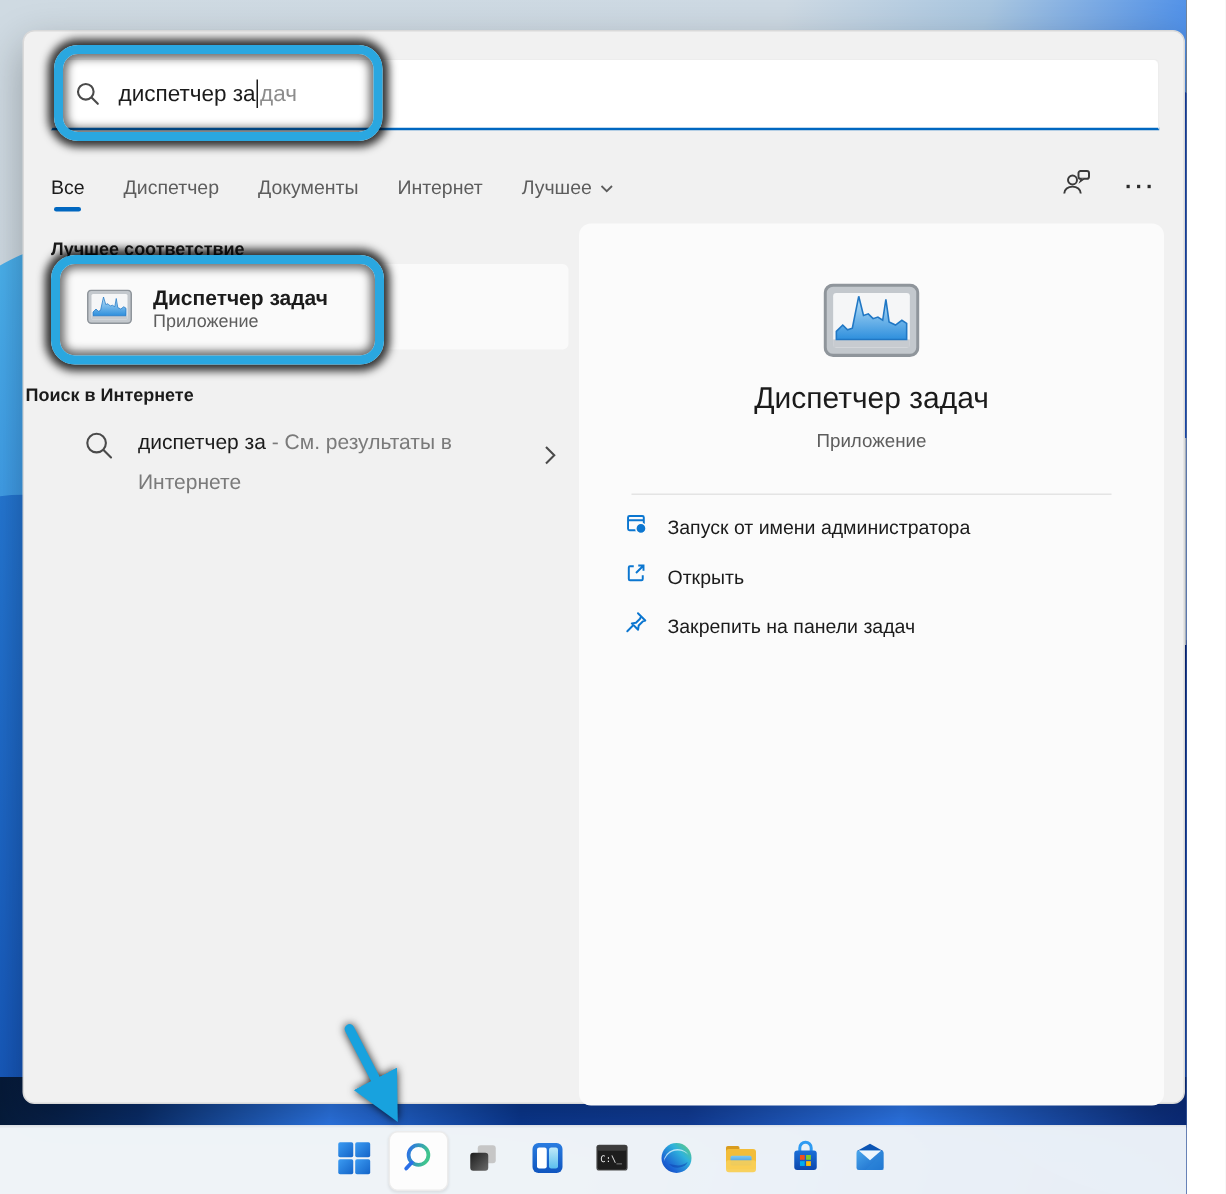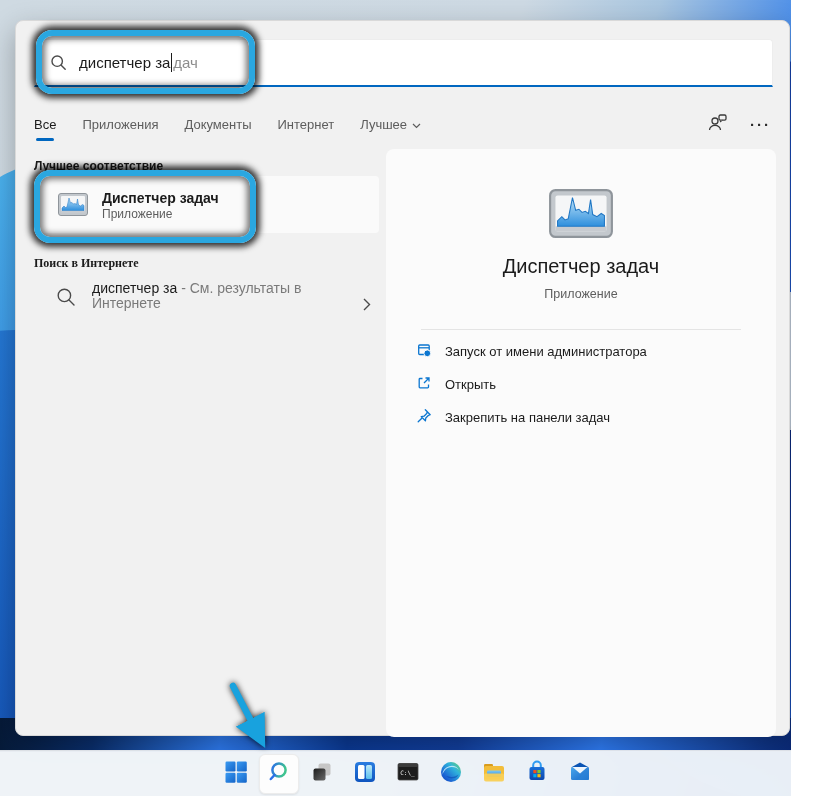--- a/index.html
+++ b/index.html
@@ -53,21 +53,21 @@
     background:#fafafa; border-radius:4px; display:flex; align-items:center; }
   .accent-bar { position:absolute; left:0; top:13px; width:3px; height:31px;
     background:#0067c0; border-radius:2px; }
   .best-item .mini-app { margin-left:24px; margin-right:14px; display:flex; }
   .bm-title { font-size:14px; font-weight:bold; color:#1b1b1b; line-height:18px; }
   .bm-sub { font-size:12px; color:#5d5d5d; }
 
   .web-item { position:absolute; left:18px; top:258px; width:345px; height:64px;
     display:flex; align-items:flex-start; }
   .web-item .mag2 { margin-left:22px; margin-top:8px; }
-  .web-text { margin-left:16px; margin-top:2px; width:217px; font-size:14px; line-height:15px; }
+  .web-text { margin-left:16px; margin-top:2px; width:217px; font-size:14px; line-height:27px; }
   .web-query { color:#1b1b1b; }
   .web-rest { color:#7a7a7a; }
   .web-chev { position:absolute; right:8px; top:18px; }
 
   
   .card { position:absolute; left:370px; top:128px; width:390px; height:588px;
     background:#fbfbfb; border-radius:8px; }
   .big-icon { position:absolute; left:163px; top:40px; }
   .pv-title { position:absolute; left:0; right:0; top:106px; text-align:center;
     font-size:20px; color:#1b1b1b; }
@@ -124,21 +124,21 @@
           <span class="ghost">дач</span>
         </span>
     </div>
 
     <div class="tabs-row">
       <span class="tab active">
         <span>Все</span>
         <span class="pill"></span>
       </span>
       <span class="tab">
-          <span>Приложения</span>
+          <span>Диспетчер</span>
         </span>
       <span class="tab">
           <span>Документы</span>
         </span>
       <span class="tab">
           <span>Интернет</span>
         </span>
       <span class="tab">
         <span>Лучшее</span>
         <span>
@@ -177,21 +177,21 @@
           <rect x="6" y="35" width="48" height="5" fill="#c7cbd0"></rect>
           <polygon points="8,30 12,26 15,29 18,28 22,10 25,20 28,19 31,22 34,21 37,23 39,12 41,24 45,26 49,23 52,25 52,35 8,35" fill="url(#chartG)" stroke="#2077c4" stroke-width="1"></polygon>
         </svg>
       </span>
       <span>
         <div class="bm-title">Диспетчер задач</div>
         <div class="bm-sub">Приложение</div>
       </span>
     </div>
 
-    <div class="section-label" style="left:18px; top:235px;font-family:Liberation Serif, serif;">Поиск в Интернете</div>
+    <div class="section-label" style="left:1px; top:235px;">Поиск в Интернете</div>
 
     <div class="web-item">
       <span class="mag2">
         <svg width="20" height="20" viewBox="0 0 20 20" fill="none">
           <circle cx="8.4" cy="8.4" r="6.2" stroke="#4a4a4a" stroke-width="1.4"></circle>
           <line x1="13" y1="13" x2="18" y2="18" stroke="#4a4a4a" stroke-width="1.4" stroke-linecap="round"></line>
         </svg>
       </span>
       <span class="web-text"><span class="web-query">диспетчер за</span><span class="web-rest"> - См. результаты в Интернете</span></span>
       <span class="web-chev">

